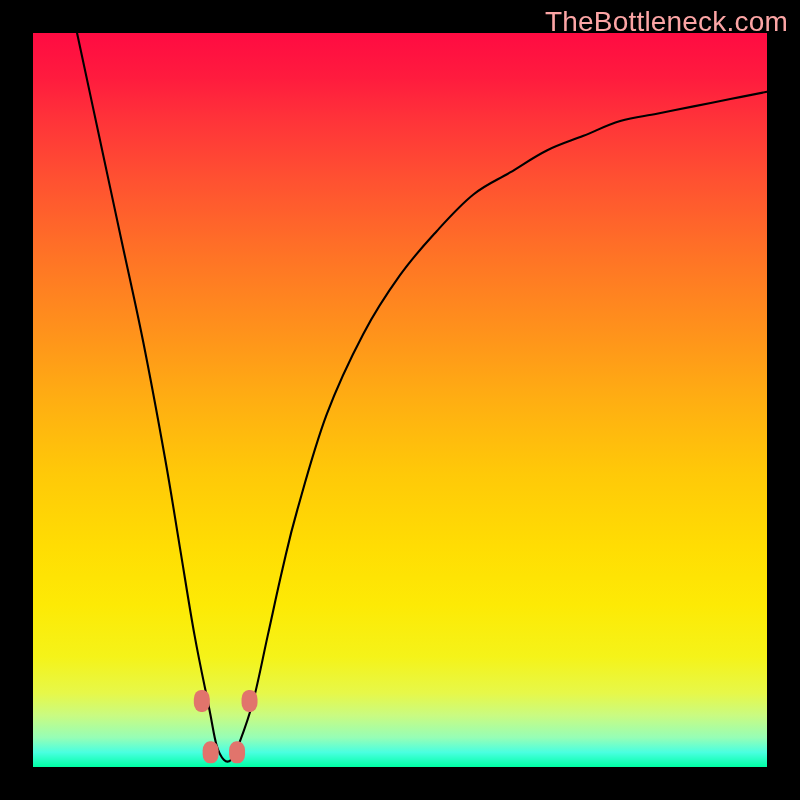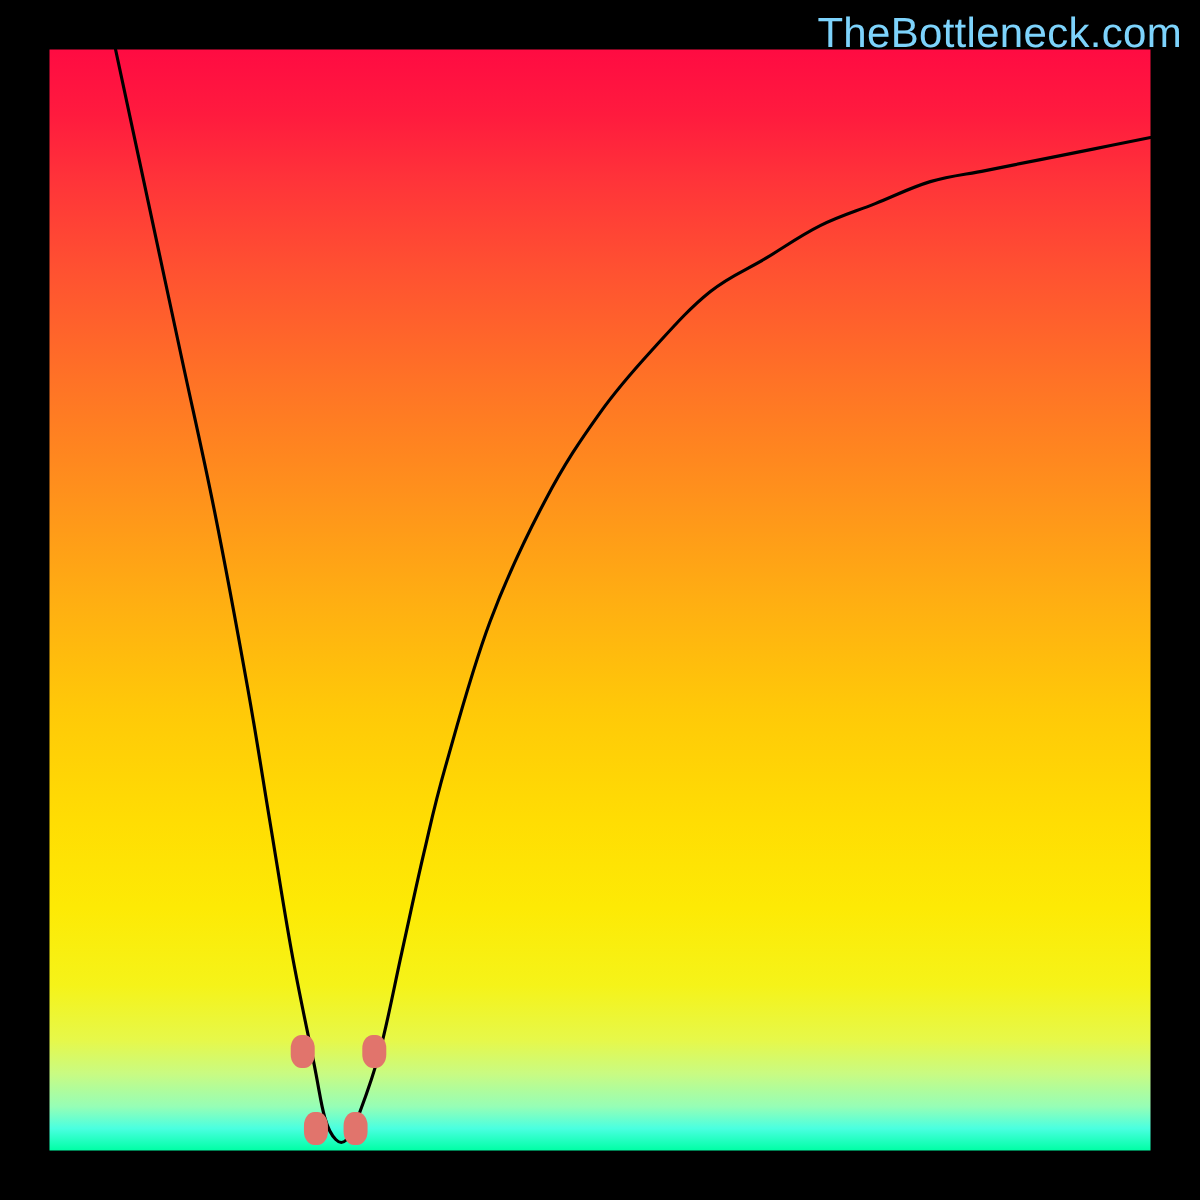--- a/index.html
+++ b/index.html
@@ -40,21 +40,21 @@
       #c9fb82 93%,
       #96feb6 96%,
       #4affe0 98%,
       #00ffa5 100%
     );
   }
   .watermark {
     position: absolute;
     top: 6px;
     right: 12px;
-    color: #7dd3fc;
+    color: #fca5a5;
     font-size: 28px;
     font-weight: 400;
     letter-spacing: 0.2px;
     user-select: none;
   }
   svg.curve-layer {
     position: absolute;
     left: 0;
     top: 0;
     width: 734px;

